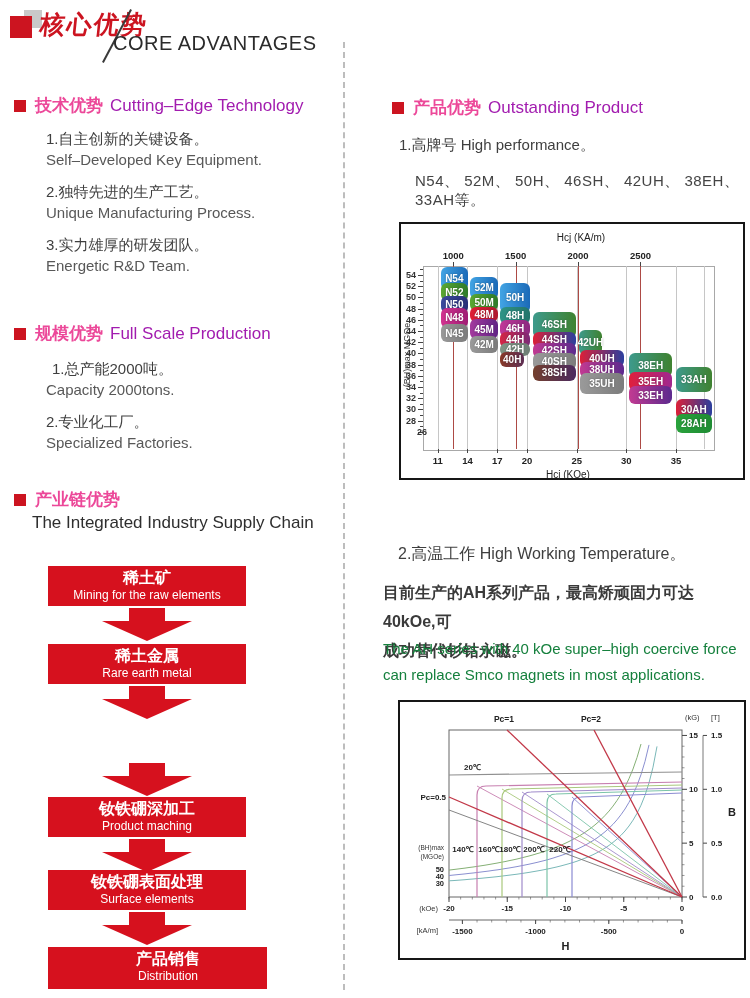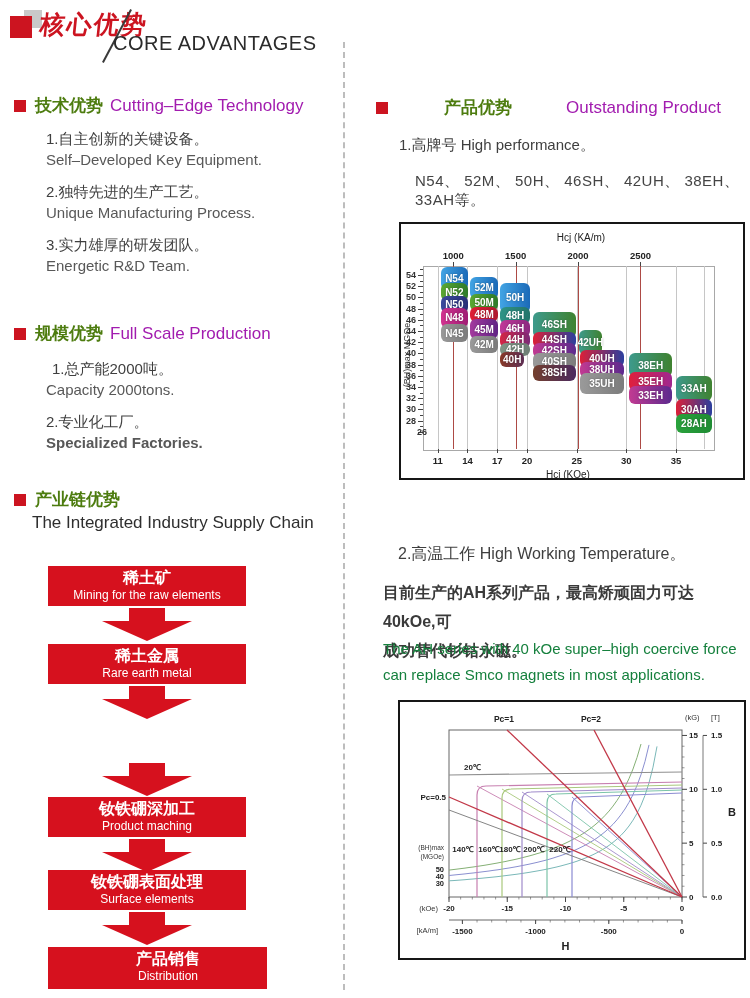--- a/index.html
+++ b/index.html
@@ -8,21 +8,21 @@
   
   .hdr-sq-shadow{position:absolute;left:24px;top:10px;width:18px;height:18px;background:#c9c9c9;}
   .hdr-sq{position:absolute;left:10px;top:16px;width:22px;height:22px;background:#cc1420;}
   .hdr-cn{position:absolute;left:40px;top:8px;font-size:25px;font-weight:bold;color:#cc1420;letter-spacing:2px;transform:skewX(-6deg);}
   .hdr-slash{position:absolute;left:116px;top:6px;width:2px;height:60px;background:#3a3a3a;transform:rotate(28deg);}
   .hdr-en{position:absolute;left:113px;top:32px;font-size:20px;color:#2b2b2b;letter-spacing:0.5px;}
   .divider{position:absolute;left:343px;top:42px;height:948px;border-left:2px dashed #bdbdbd;}
   
   .sec-head{position:absolute;display:flex;align-items:center;font-size:17px;white-space:nowrap;}
   .sec-head .sq{width:12px;height:12px;background:#cc1420;margin-right:9px;flex:none;}
-  .sec-head .cnt{color:#4d7c0f;font-weight:bold;margin-right:7px;}
+  .sec-head .cnt{color:#ec4899;font-weight:bold;margin-right:7px;}
   .sec-head .ent{color:#a21caf;}
   .sub-title{position:absolute;font-size:17px;color:#2e2e2e;}
   .item-cn{position:absolute;font-size:15px;color:#3f3f3f;}
   .item-en{position:absolute;font-size:15px;color:#585858;}
   
   .flow-box{position:absolute;left:48px;width:198px;height:40px;background:#d6111e;color:#fff;text-align:center;}
   .flow-box .fcn{font-size:16px;font-weight:bold;line-height:20px;margin-top:2px;}
   .flow-box .fen{font-size:12px;line-height:15px;}
   .flow-arrow{position:absolute;left:48px;width:198px;}
   .flow-arrow .stem{width:36px;height:13px;background:#d6111e;margin:0 auto;}
@@ -71,21 +71,21 @@
   <div class="item-en" style="left:46px;top:257px;">Energetic R&amp;D Team.</div>
 
   <div class="sec-head" style="left:14px;top:322px;">
     <span class="sq"></span>
     <span class="cnt">规模优势</span>
     <span class="ent">Full Scale Production</span>
   </div>
   <div class="item-cn" style="left:52px;top:360px;">1.总产能2000吨。</div>
   <div class="item-en" style="left:46px;top:381px;">Capacity 2000tons.</div>
   <div class="item-cn" style="left:46px;top:413px;">2.专业化工厂。</div>
-  <div class="item-en" style="left:46px;top:434px;font-weight:bold;">Specialized Factories.</div>
+  <div class="item-en" style="left:46px;top:434px;">Specialized Factories.</div>
 
   <div class="sec-head" style="left:14px;top:488px;">
     <span class="sq"></span>
     <span class="cnt">产业链优势</span>
   </div>
   <div class="sub-title" style="left:32px;top:513px;">The Integrated Industry Supply Chain</div>
 
   <div class="flow-box" style="top:566px;">
     <div class="fcn">稀土矿</div>
     <div class="fen">Mining for the raw elements</div>
@@ -120,21 +120,21 @@
   </div>
   <div class="flow-arrow" style="top:912px;">
       <div class="stem"></div>
       <div class="tri"></div>
     </div>
   <div class="flow-box" style="top:947px;height:42px;padding-left:21px;">
     <div class="fcn">产品销售</div>
     <div class="fen">Distribution</div>
   </div>
 
-  <div class="sec-head" style="left:376px;top:96px;gap:47px;">
+  <div class="sec-head" style="left:392px;top:96px;">
     <span class="sq"></span>
     <span class="cnt">产品优势</span>
     <span class="ent">Outstanding Product</span>
   </div>
   <div class="r-item" style="left:399px;top:136px;">1.高牌号 High performance。</div>
   <div class="r-grades" style="left:415px;top:172px;">N54、 52M、 50H、 46SH、 42UH、 38EH、 33AH等。</div>
 
   <div class="chart-box" style="left:399px;top:222px;width:342px;height:254px;" id="chart1">
       <div class="c1-plot" style="left: 22px; top: 42px; width: 290px; height: 183px;"></div>
       <div class="c1-grid" style="left: 36.7px; top: 42px; height: 183px;"></div>
@@ -240,21 +240,21 @@
       <div class="c1-block" style="left: 132.028px; top: 119.32px; width: 42.699px; height: 14.56px; background: linear-gradient(90deg, rgb(194, 58, 146), rgb(92, 42, 142));">42SH</div>
       <div class="c1-block" style="left: 132.028px; top: 129.4px; width: 42.699px; height: 16.24px; background: linear-gradient(90deg, rgb(154, 154, 154), rgb(124, 124, 124));">40SH</div>
       <div class="c1-block" style="left: 132.028px; top: 140.6px; width: 42.699px; height: 16.24px; background: linear-gradient(90deg, rgb(116, 64, 46), rgb(76, 42, 96));">38SH</div>
       <div class="c1-block" style="left: 178px; top: 106.44px; width: 23px; height: 24.64px; background: linear-gradient(90deg, rgb(61, 154, 140), rgb(63, 130, 48));">42UH</div>
       <div class="c1-block" style="left: 178.699px; top: 126.04px; width: 44.685px; height: 16.8px; background: linear-gradient(90deg, rgb(220, 32, 56), rgb(43, 63, 158));">40UH</div>
       <div class="c1-block" style="left: 178.699px; top: 137.8px; width: 44.685px; height: 16.24px; background: linear-gradient(90deg, rgb(194, 58, 146), rgb(92, 42, 142));">38UH</div>
       <div class="c1-block" style="left: 178.699px; top: 149px; width: 44.685px; height: 20.72px; background: linear-gradient(90deg, rgb(154, 154, 154), rgb(124, 124, 124));">35UH</div>
       <div class="c1-block" style="left: 228.349px; top: 128.84px; width: 42.699px; height: 24.64px; background: linear-gradient(90deg, rgb(61, 154, 140), rgb(63, 130, 48));">38EH</div>
       <div class="c1-block" style="left: 228.349px; top: 147.88px; width: 42.699px; height: 19.6px; background: linear-gradient(90deg, rgb(224, 31, 60), rgb(160, 40, 144));">35EH</div>
       <div class="c1-block" style="left: 228.349px; top: 162.44px; width: 42.699px; height: 17.36px; background: linear-gradient(90deg, rgb(194, 58, 146), rgb(92, 42, 142));">33EH</div>
-      <div class="c1-block" style="left: 275.02px; top: 143px; width: 35.748px; height: 24.64px; background: linear-gradient(90deg, rgb(61, 154, 140), rgb(63, 130, 48)); margin-top: 9px;">33AH</div>
+      <div class="c1-block" style="left: 275.02px; top: 143px; width: 35.748px; height: 24.64px; background: linear-gradient(90deg, rgb(61, 154, 140), rgb(63, 130, 48));">33AH</div>
       <div class="c1-block" style="left: 275.02px; top: 175.32px; width: 35.748px; height: 19.6px; background: linear-gradient(90deg, rgb(220, 32, 56), rgb(43, 63, 158));">30AH</div>
       <div class="c1-block" style="left: 275.02px; top: 190.44px; width: 35.748px; height: 18.48px; background: linear-gradient(90deg, rgb(42, 162, 60), rgb(31, 140, 52));">28AH</div>
     </div>
 
   <div class="r-item" style="left:398px;top:544px;font-size:16px;">2.高温工作 High Working Temperature。</div>
   <div class="r-para-cn" style="left:383px;top:578px;width:362px;">
     <div>目前生产的AH系列产品，最高矫顽固力可达40kOe,可</div>
     <div>成功替代钐钴永磁。</div>
   </div>
   <div class="r-para-en" style="left:383px;top:636px;width:362px;">

